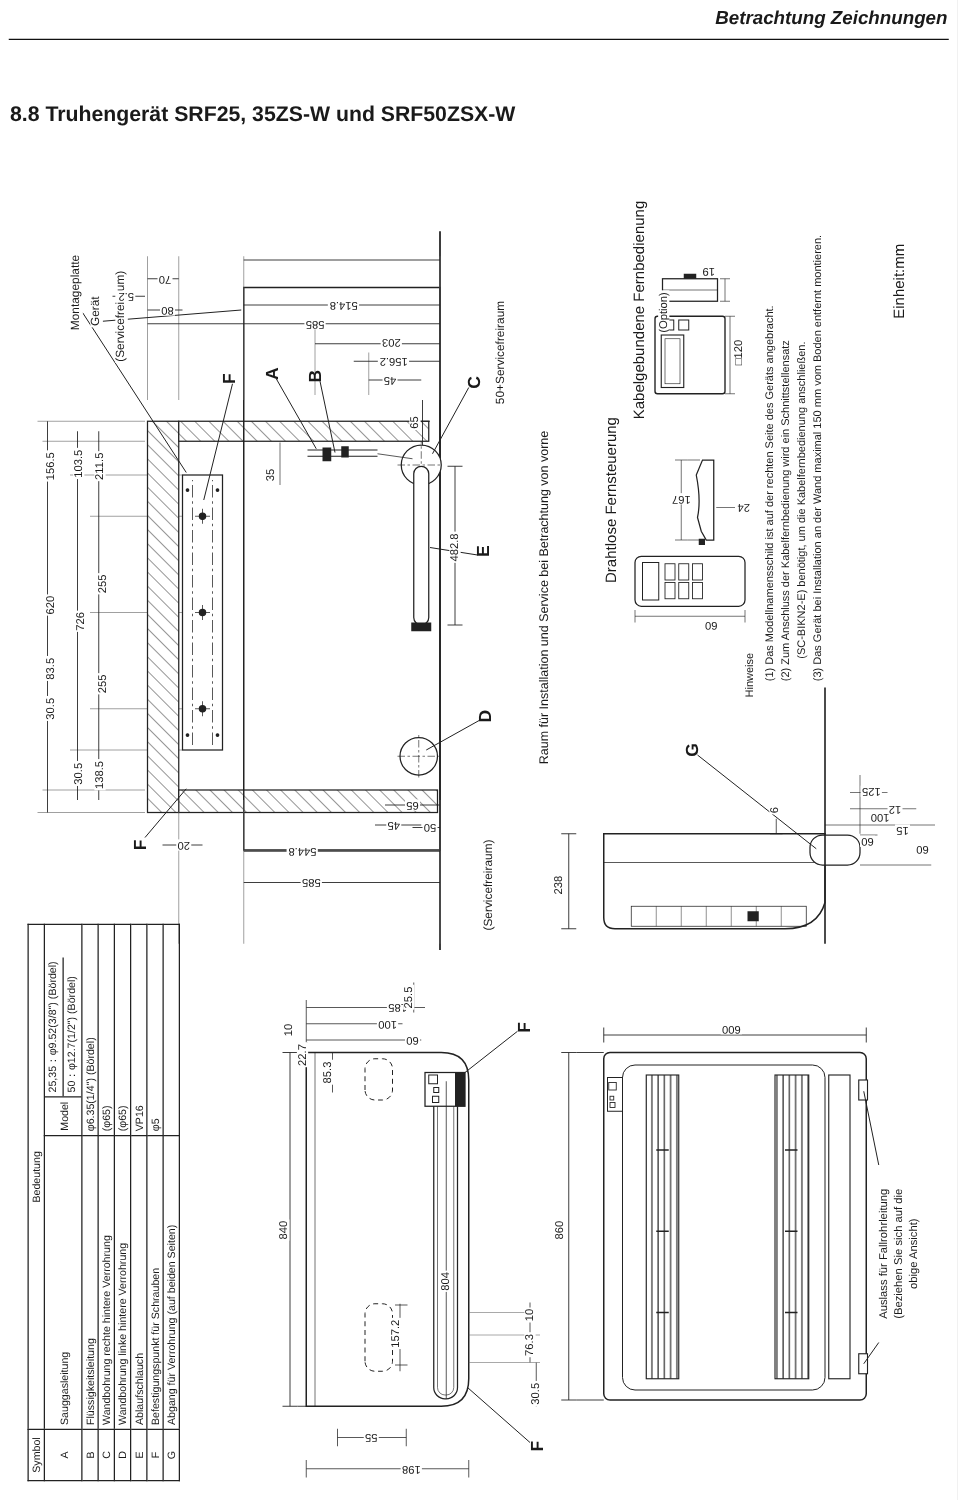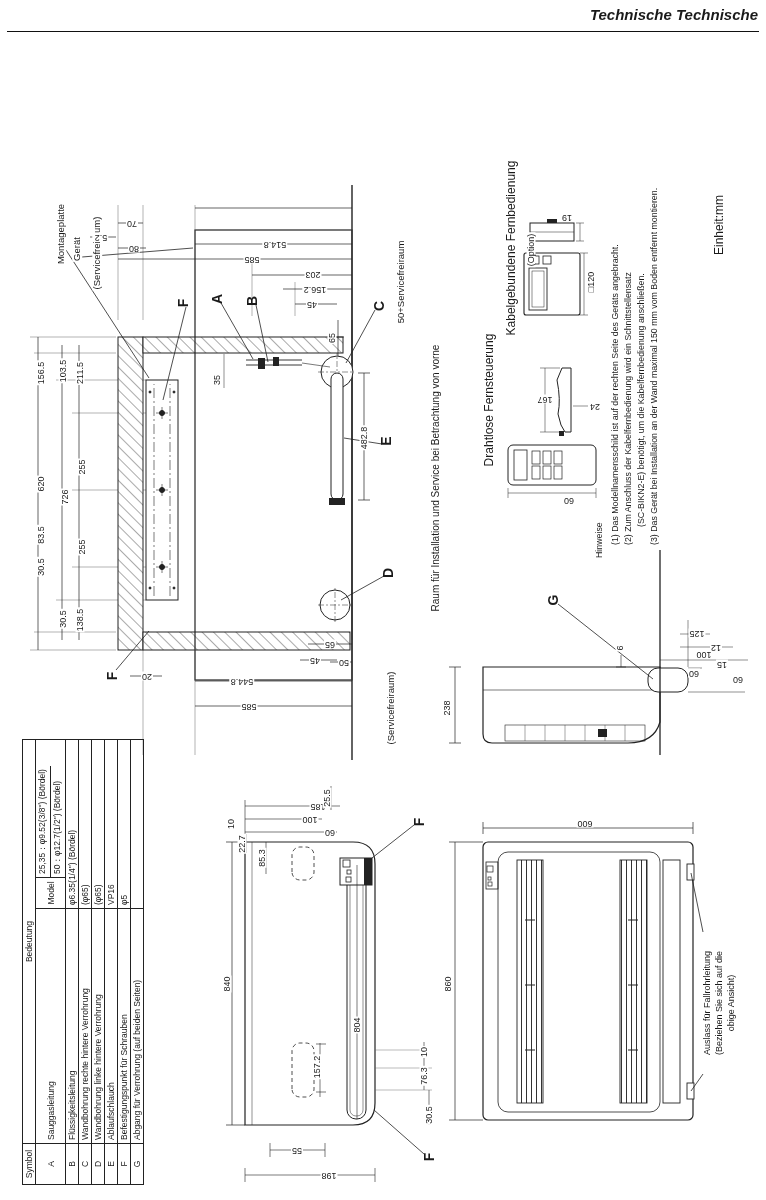--- a/index.html
+++ b/index.html
@@ -32,22 +32,23 @@
   .arow{display:flex;align-items:stretch;}
   .modelbox{width:30px;border-right:1px solid #222;display:flex;align-items:center;justify-content:center;}
   .vl2 div{padding:1px 3px;}
   .vl2 div:first-child{border-bottom:1px solid #222;}
 </style>
 </head>
 <body>
 
 <div class="page">
 
-  <div class="doc-title">Technische Technische</div>
+  <div class="doc-title">Betrachtung Zeichnungen</div>
   <div class="head-rule"></div>
+  <div class="section-title">8.8  Truhengerät SRF25, 35ZS-W und SRF50ZSX-W</div>
 
   <div class="land">
 
     <svg width="1200" height="766" viewBox="0 0 1200 766">
       <defs>
         <pattern id="hat" width="8" height="8" patternUnits="userSpaceOnUse" patternTransform="rotate(45)">
           <rect width="8" height="8" fill="#fff"></rect>
             <line x1="0" y1="0" x2="0" y2="8" stroke="#555" stroke-width="1"></line>
         </pattern>
         <pattern id="gr" width="6" height="5" patternUnits="userSpaceOnUse">

